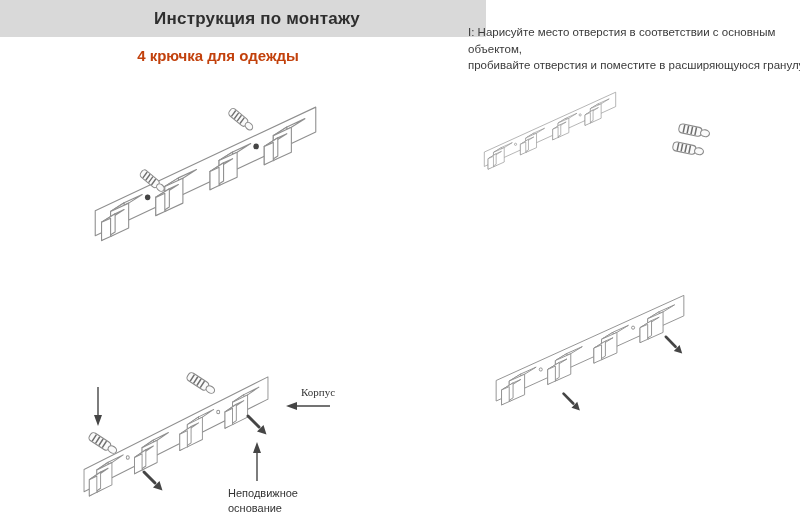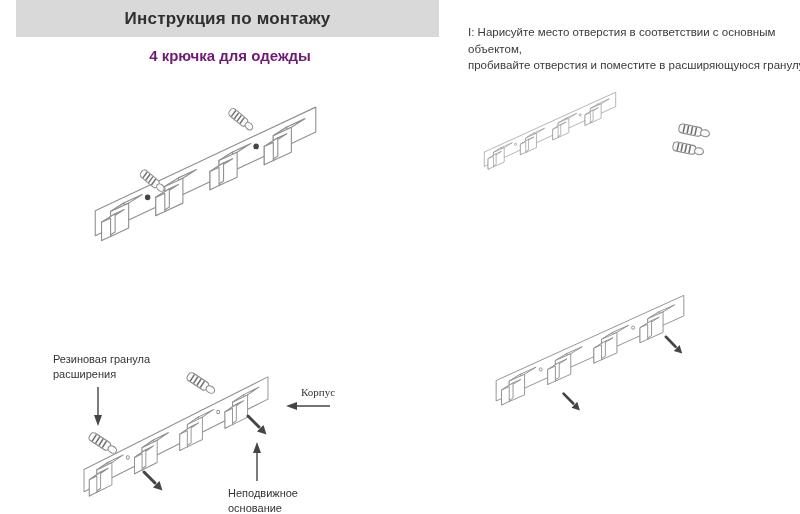--- a/index.html
+++ b/index.html
@@ -5,21 +5,21 @@
   html,body{margin:0;padding:0;background:#fff;}
   #page{
     position:relative;width:800px;height:514px;background:#ffffff;
     font-family:"Liberation Sans", sans-serif;color:#2e2e2e;overflow:hidden;
   }
   .abs{position:absolute;}
   .header-bar{
     background:#d9d9d9;display:flex;align-items:center;justify-content:center;
   }
   .title{font-size:17px;font-weight:bold;color:#2f2f2f;letter-spacing:.2px;}
-  .subtitle{font-size:15px;font-weight:bold;text-align:center;color:#701a75;margin-left:12px;}
+  .subtitle{font-size:15px;font-weight:bold;text-align:center;color:#c2410c;}
   .step-text{font-size:11.5px;line-height:1.45;color:#3a3a3a;white-space:pre-line;}
   .part-label{font-size:11px;line-height:1.35;color:#333;white-space:pre-line;}
   svg{overflow:visible;display:block;}
 </style>
 </head>
 <body>
 
 <div id="page">
 
   <svg width="0" height="0" class="abs" aria-hidden="true">
@@ -70,21 +70,21 @@
         </g>
       </g>
 
       <g id="g-screw">
         <line x1="4" y1="4" x2="15" y2="15" stroke="#454545" stroke-width="3" stroke-linecap="round"></line>
         <polygon points="13,19.5 19.5,13 22.5,22.5" fill="#454545"></polygon>
       </g>
     </defs>
   </svg>
 
-  <div class="header-bar abs" style="left:16px;top:0;width:423px;height:37px;">
+  <div class="header-bar abs" style="left:0;top:0;width:458px;height:37px;padding-left:28px;">
     <span class="title">Инструкция по монтажу</span>
   </div>
   <div class="subtitle abs" style="left:0;top:47px;width:436px;">4 крючка для одежды</div>
 
   <svg class="abs" style="left:88px;top:86px;" width="235" height="168" viewBox="0 0 260 175" preserveAspectRatio="none">
     <use href="#g-rail"></use>
     <circle cx="66" cy="116" r="3" fill="#454545"></circle>
     <circle cx="186" cy="63" r="3" fill="#454545"></circle>
     <g transform="translate(161,19) rotate(38)">
       <use href="#g-dowel"></use>
@@ -133,22 +133,20 @@
       <use href="#g-dowel"></use>
     </g>
   </svg>
   <svg class="abs" style="left:140px;top:468px;" width="24" height="24">
     <use href="#g-screw"></use>
   </svg>
   <svg class="abs" style="left:244px;top:412px;" width="24" height="24">
     <use href="#g-screw"></use>
   </svg>
 
-  <div class="part-label abs" style="left:53px;top:352px;width:120px;">Резиновая гранула
-расширения</div>
   <svg class="abs" style="left:90px;top:386px;" width="16" height="42">
     <line x1="8" y1="1" x2="8" y2="31" stroke="#454545" stroke-width="1.4"></line>
     <polygon points="4,29 12,29 8,40" fill="#454545"></polygon>
   </svg>
 
   <div class="part-label abs" style="left:301px;top:385px;font-family:Liberation Serif, serif;">Корпус</div>
   <svg class="abs" style="left:284px;top:399px;" width="48" height="14">
     <line x1="46" y1="7" x2="11" y2="7" stroke="#454545" stroke-width="1.4"></line>
     <polygon points="13,3 13,11 2,7" fill="#454545"></polygon>
   </svg>

